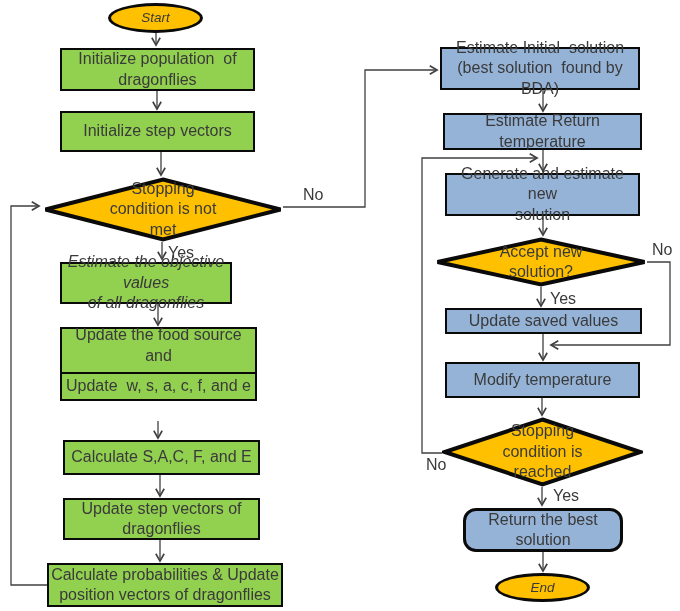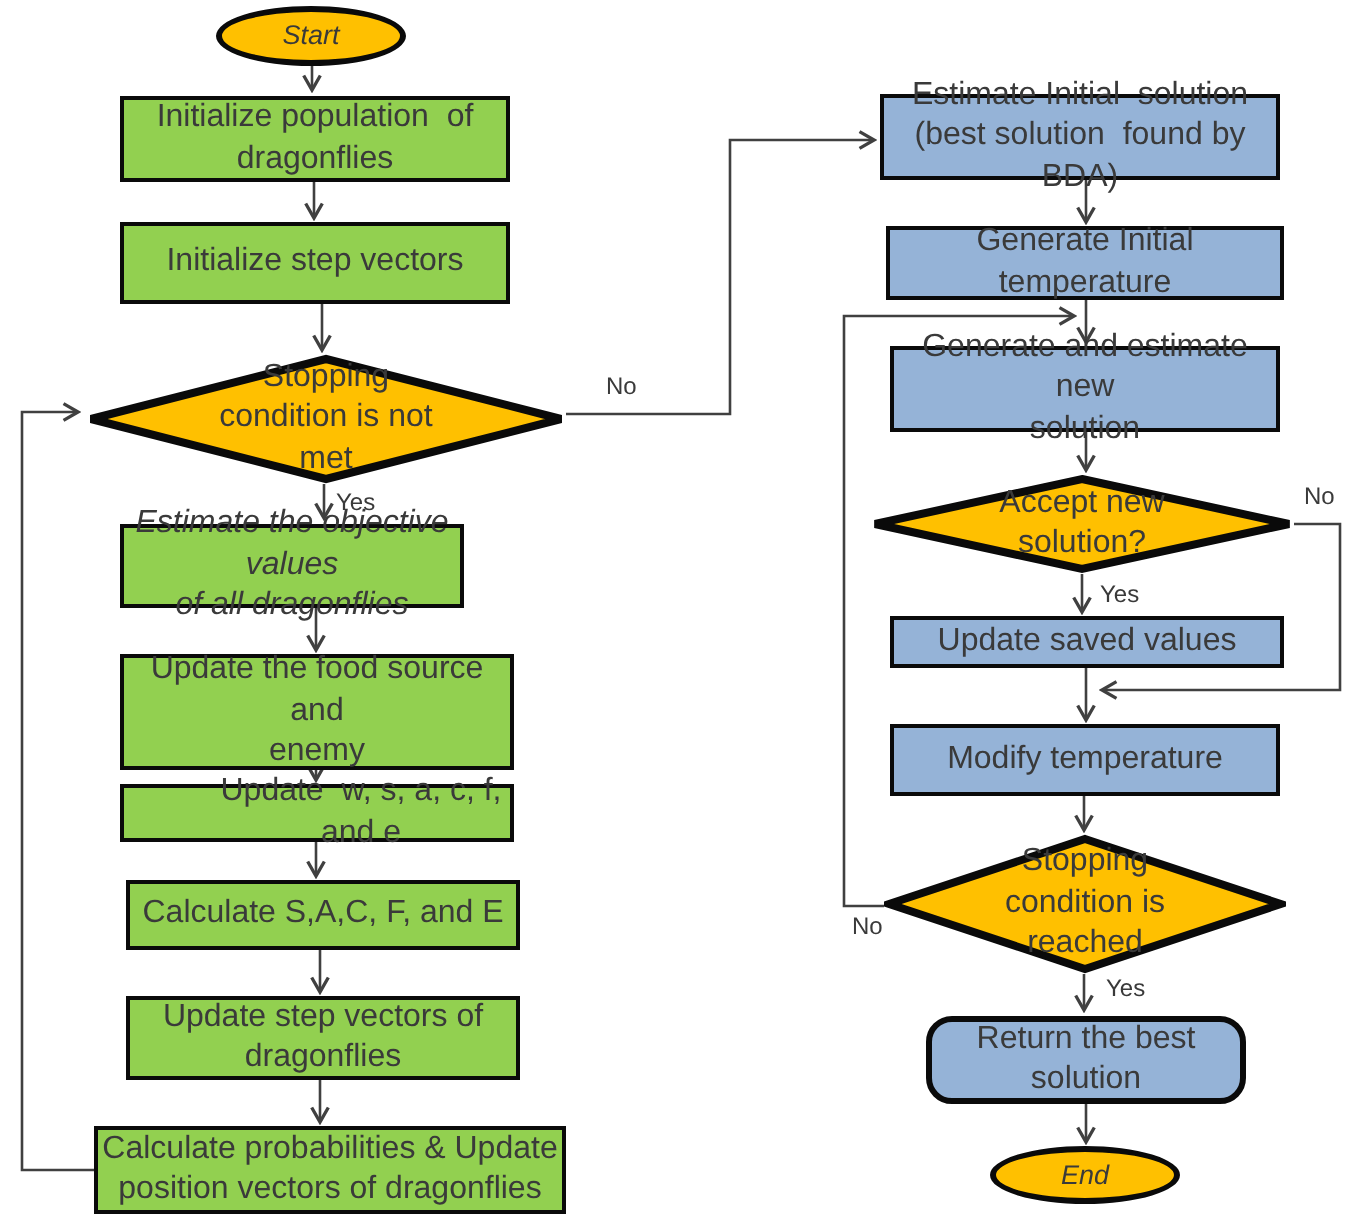--- a/index.html
+++ b/index.html
@@ -27,21 +27,21 @@
   .green{background:var(--green);}
   .blue{background:var(--blue);}
   .rounded{border:3.5px solid var(--border);border-radius:13px;background:var(--blue);}
   .ellipse{border:3.5px solid var(--border);border-radius:50%;background:var(--orange);font-style:italic;font-size:13.5px;text-align:right;}
   .italic{font-style:italic;}
   .diamond{border:none;}
   .diamond svg{position:absolute;left:0;top:0;}
   .diamond polygon{fill:var(--orange);stroke:var(--border);stroke-width:4;stroke-linejoin:miter;}
   .diamond .lbl{position:relative;z-index:1;}
   .edge-label{
-    position:absolute;z-index:2;font-size:12px;color:var(--ink);
+    position:absolute;z-index:2;font-size:16px;color:var(--ink);
   }
 </style>
 </head>
 <body>
 
 <div class="canvas">
 
   <svg class="wires" width="680" height="611">
     <defs>
       <marker id="arr" viewBox="0 0 10 10" refX="7.5" refY="5" markerWidth="8" markerHeight="8" orient="auto-start-reverse">
@@ -96,21 +96,21 @@
   <div class="node rect green italic" style="left:60px;top:262px;width:172px;height:42px;">
     <span class="lbl">Estimate the objective values
 of all dragonflies</span>
   </div>
 
   <div class="node rect green" style="left:60px;top:327px;width:197px;height:58px;">
     <span class="lbl">Update the food source and
 enemy</span>
   </div>
 
-  <div class="node rect green" style="left:60px;top:392px;width:197px;height:29px;padding-left:44px;">
+  <div class="node rect green" style="left:60px;top:372px;width:197px;height:29px;">
     <span class="lbl">Update  w, s, a, c, f, and e</span>
   </div>
 
   <div class="node rect green" style="left:63px;top:440px;width:197px;height:35px;">
     <span class="lbl">Calculate S,A,C, F, and E</span>
   </div>
 
   <div class="node rect green" style="left:63px;top:498px;width:197px;height:42px;">
     <span class="lbl">Update step vectors of
 dragonflies</span>
@@ -120,21 +120,21 @@
     <span class="lbl">Calculate probabilities &amp; Update
 position vectors of dragonflies</span>
   </div>
 
   <div class="node rect blue" style="left:440px;top:47px;width:200px;height:43px;">
     <span class="lbl">Estimate Initial  solution
 (best solution  found by BDA)</span>
   </div>
 
   <div class="node rect blue" style="left:443px;top:113px;width:199px;height:37px;">
-    <span class="lbl">Generate Initial temperature</span>
+    <span class="lbl">Estimate Return temperature</span>
   </div>
 
   <div class="node rect blue" style="left:445px;top:173px;width:195px;height:43px;">
     <span class="lbl">Generate and estimate new
 solution</span>
   </div>
 
   <div class="node diamond" style="left:435px;top:237px;width:212px;height:50px;">
     <svg width="212" height="50">
         <polygon points="106,2.5 209.5,25 106,47.5 2.5,25"></polygon>

